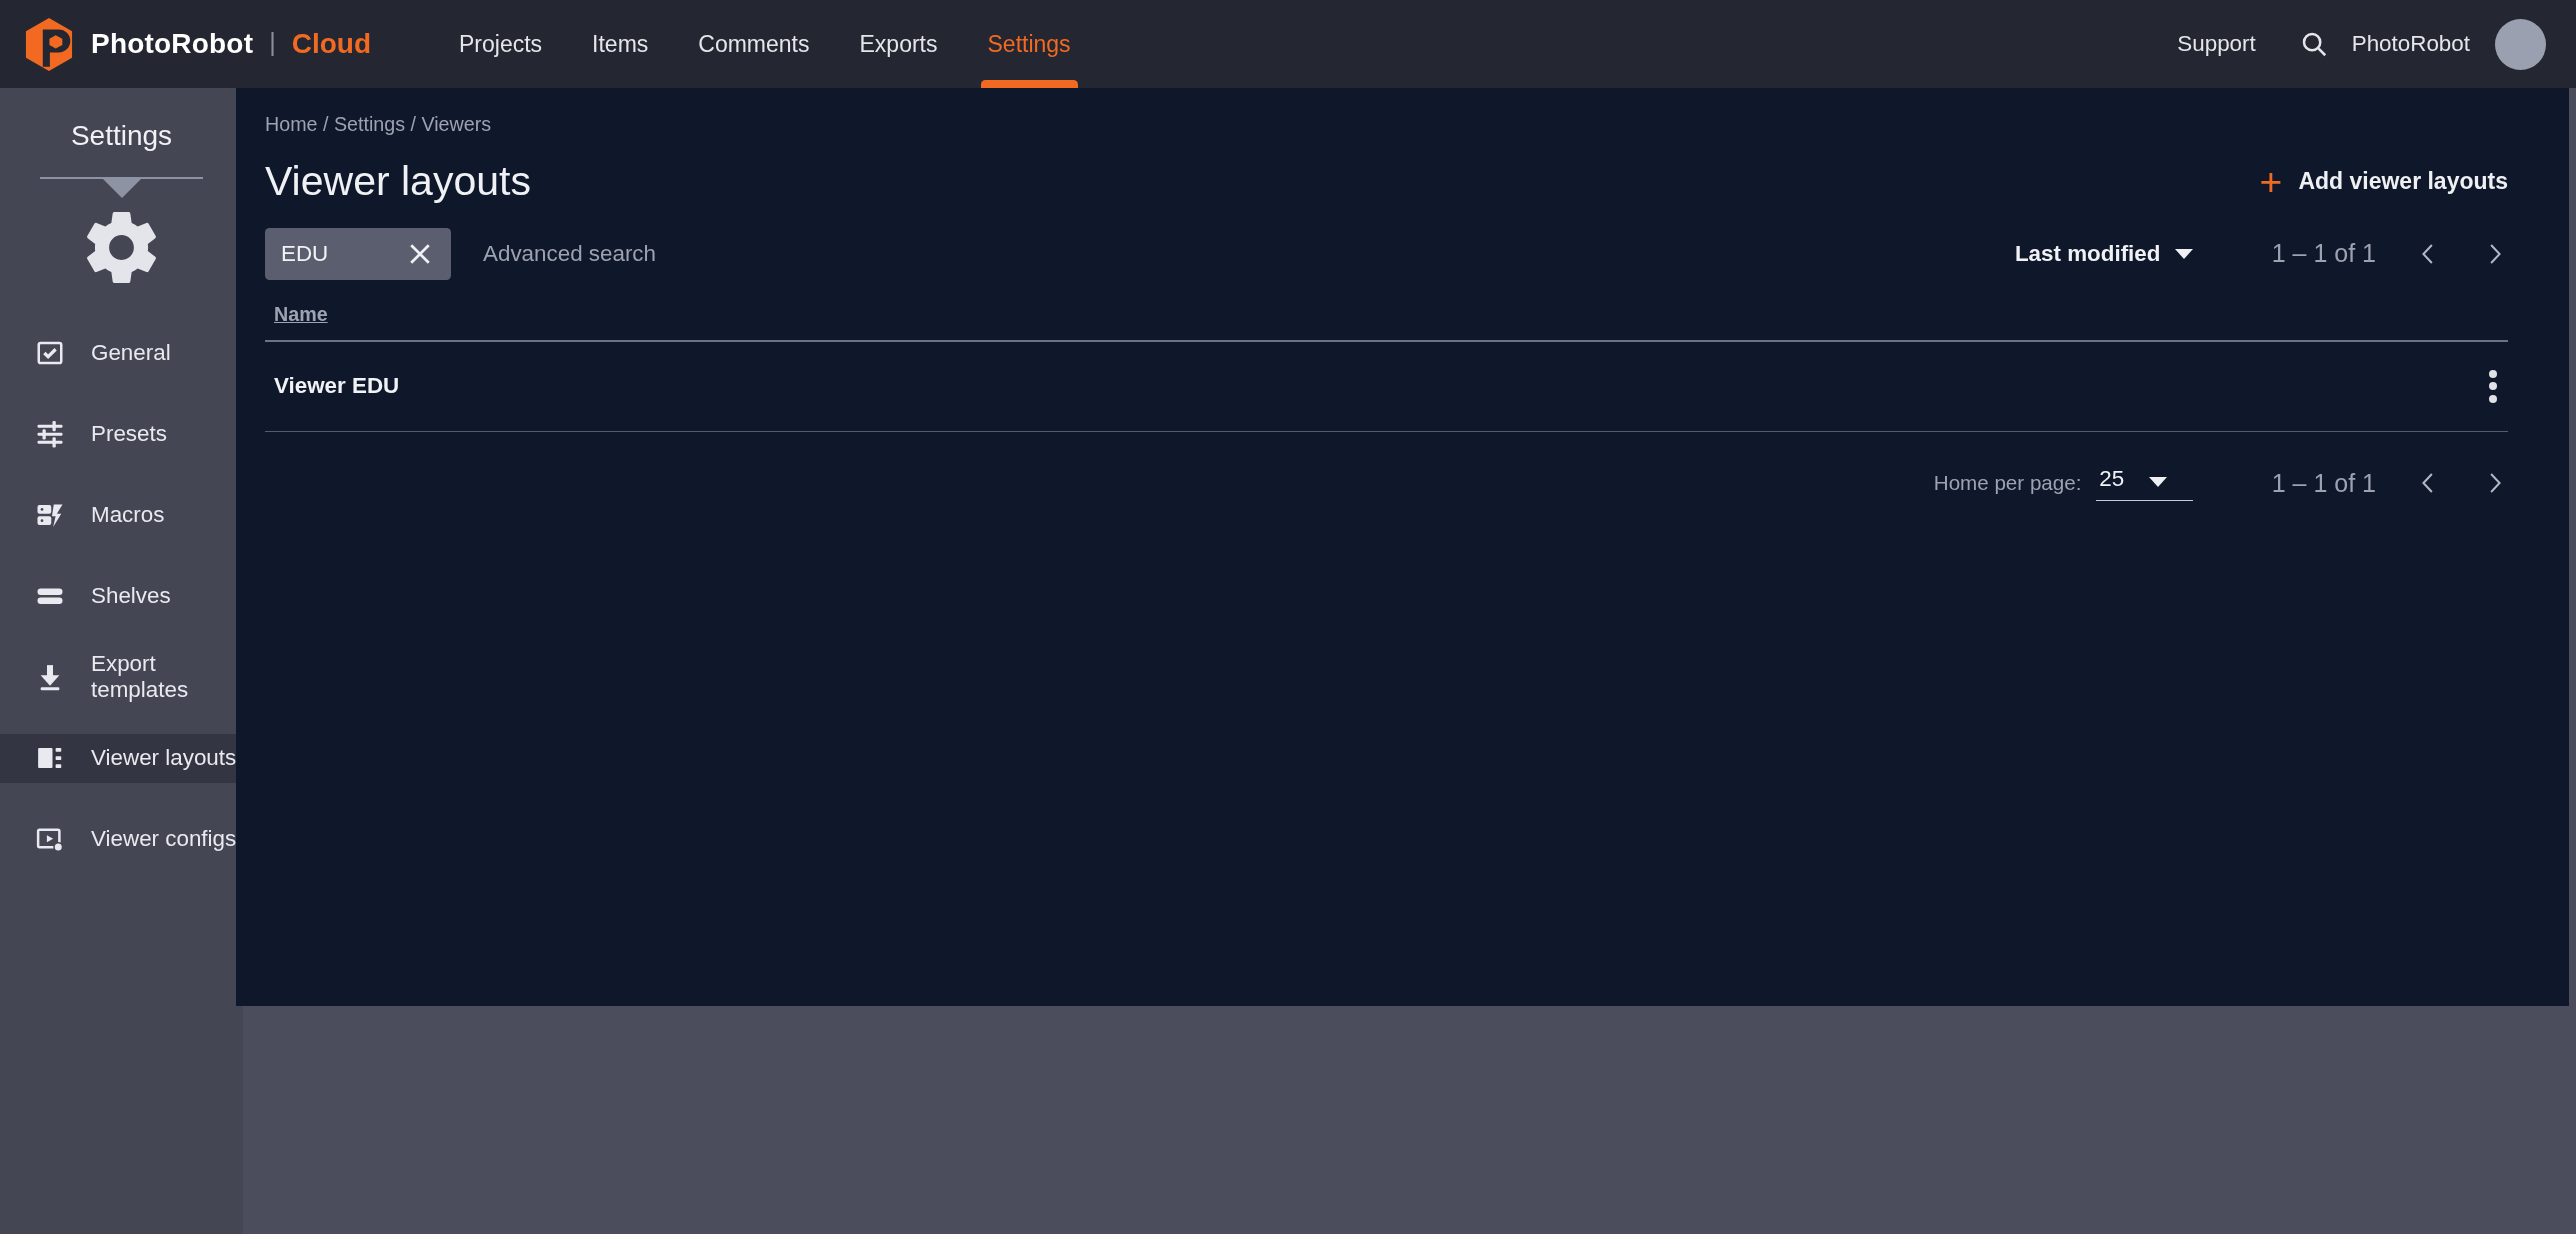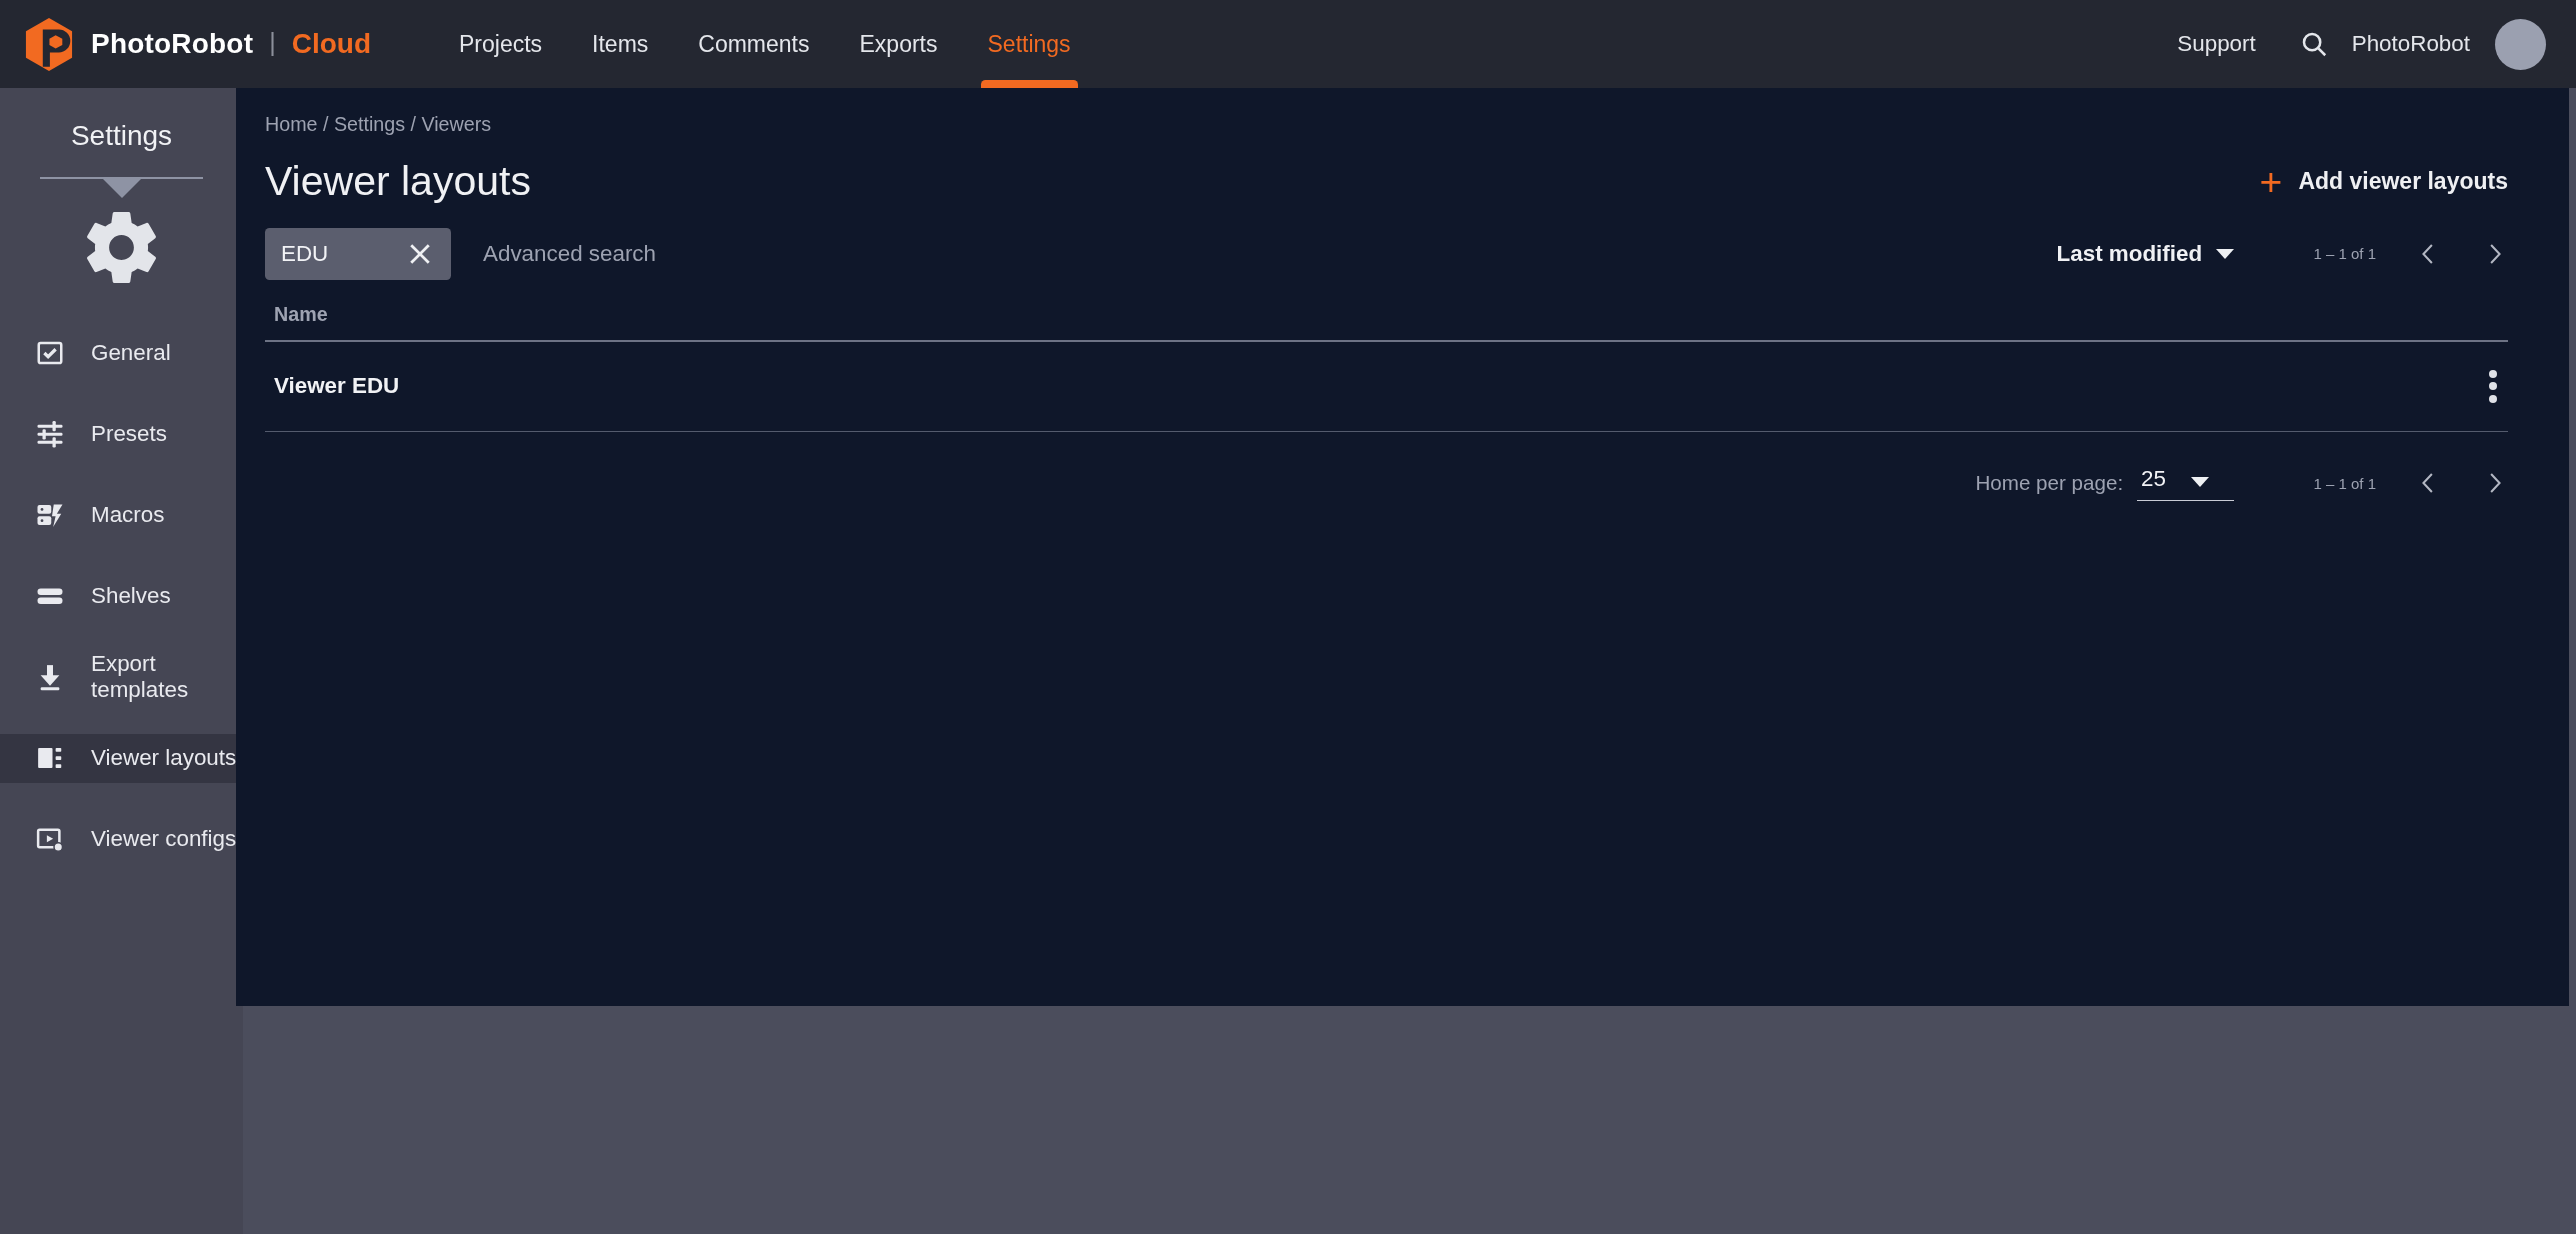--- a/index.html
+++ b/index.html
@@ -122,29 +122,29 @@
     color:#9da2b1; font-size:22.4px; margin-left:32px; cursor:pointer;
   }
   .tb-right{ margin-left:auto; display:flex; align-items:center; }
   .sort-ctl{ display:flex; align-items:center; cursor:pointer; }
   .sort-label{ color:#f0f1f4; font-size:22.4px; font-weight:bold; }
   .sort-caret{
     width:0;height:0;margin-left:14.3px;
     border-left:9.8px solid transparent;border-right:9.8px solid transparent;
     border-top:10.7px solid #eef0f3;
   }
-  .range-label{ color:#9da2b1; font-size:15px; margin-left:79px; }
+  .range-label{ color:#9da2b1; font-size:25px; margin-left:79px; }
   .pg-arrow{
     margin-left:39px; cursor:pointer; display:flex; align-items:center;
   }
 
   
   .table{ padding:0 61px 0 29px; margin-top:23px; }
   .th-row{ padding:0 0 14.3px 9px; }
-  .th{ color:#9ea3b2; font-size:19.7px; font-weight:bold; }
+  .th{ color:#9ea3b2; font-size:19.7px; font-weight:bold;text-decoration:underline; }
   .hr{ height:1.8px; background:#8e93a4; opacity:.75; }
   .tr{
     display:flex; align-items:center; height:89px;
     padding-left:9px;
     gap:36px;
   }
   .td-name{ color:#f1f2f5; font-size:22.4px; font-weight:bold; }
   .row-menu{
     margin-left:auto; cursor:pointer; display:flex;
     flex-direction:column; align-items:center; gap:4.5px; padding:7.2px 10.7px;

